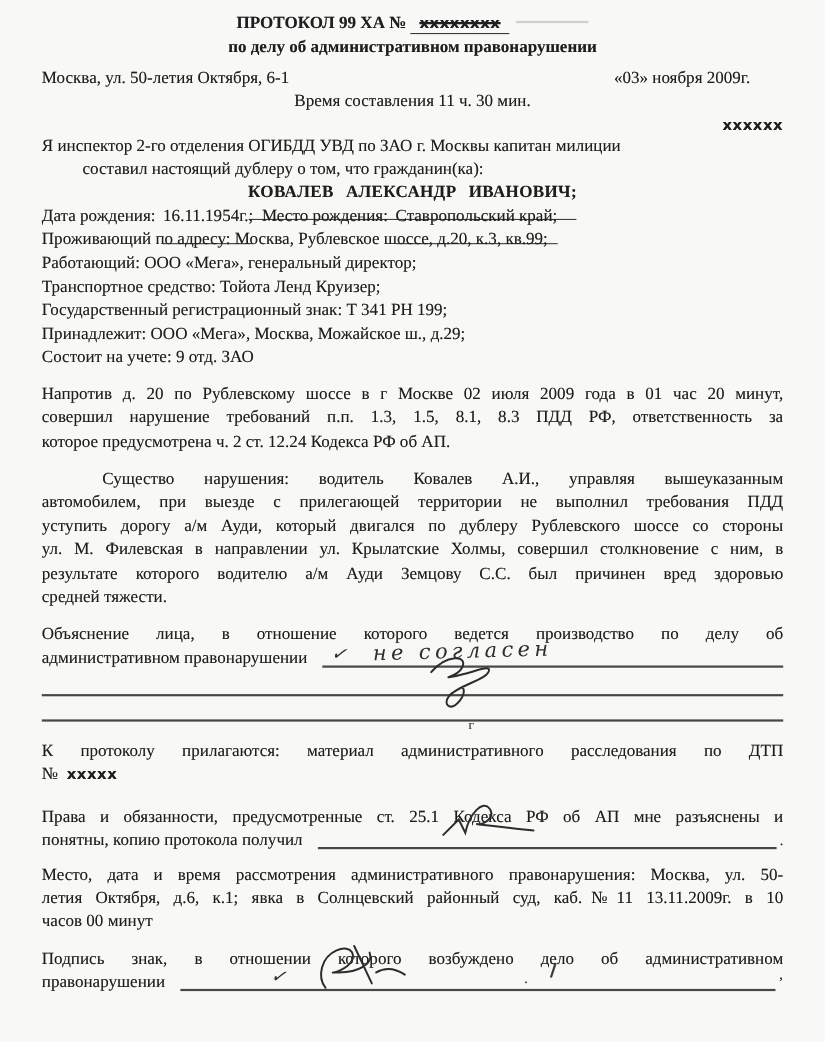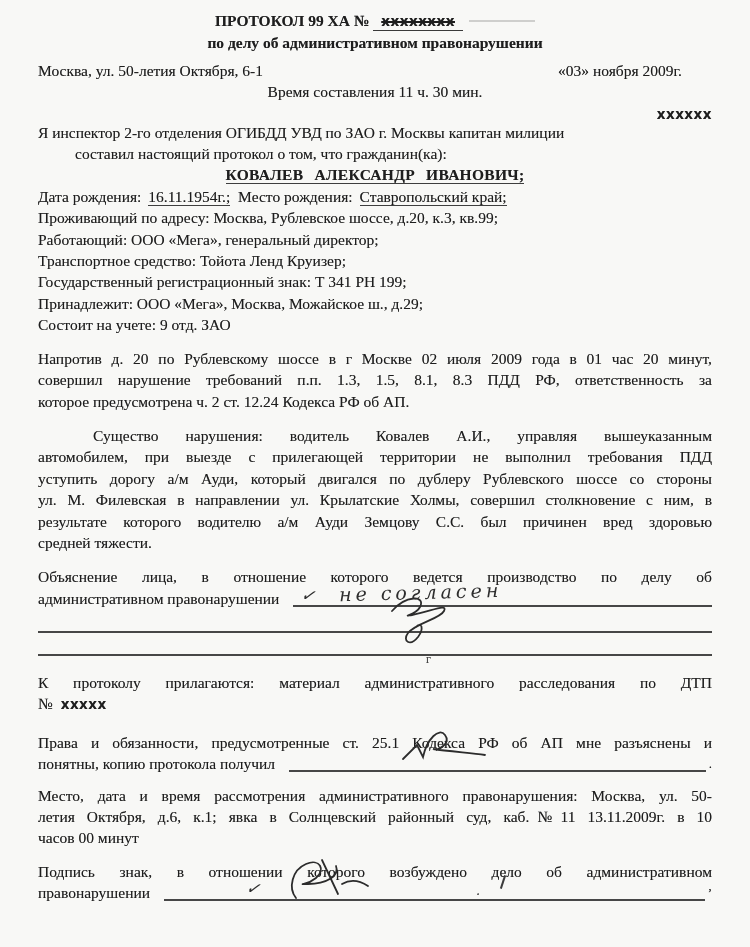--- a/index.html
+++ b/index.html
@@ -19,21 +19,21 @@
     text-shadow:0 0 0.5px rgba(20,20,20,0.45);
   }
   .center{text-align:center;}
   .right{text-align:right;}
   .bold{font-weight:bold;}
   .line{white-space:nowrap;}
   .jline{text-align:justify;text-align-last:justify;}
   .lastline{text-align-last:auto;}
   .para .jline{white-space:normal;}
   .indent-first .jline:first-child{text-indent:55px;}
-  .u{border-bottom:1.6px solid #3e3e3e;padding-bottom:0px;}
+  .u{border-bottom:1.6px solid #3e3e3e;padding-bottom:16px;}
   .name-line{font-weight:bold;word-spacing:7px;letter-spacing:0.3px;}
   .redacted{
     font-family:"DejaVu Sans",sans-serif;font-weight:bold;
     font-size:13.5px;letter-spacing:0.5px;
     text-decoration:line-through;text-decoration-thickness:2px;
   }
   .redacted.noline{text-decoration:none;}
   .num-blank{border-bottom:1.6px solid #3a3a3a;padding:0 8px 1px 8px;}
   .ghost-seg{display:inline-block;width:66px;height:3px;border-bottom:2px solid #cfcfcd;vertical-align:4px;margin-left:6px;}
   .flexline{display:flex;align-items:center;}
@@ -69,21 +69,21 @@
   <div class="flexline gap6">
     <span style="flex:1 1 auto;border:none;">Москва, ул. 50-летия Октября, 6-1</span>
     <span style="margin-right:30px;">«03» ноября 2009г.</span>
   </div>
   <div class="center">Время составления 11 ч. 30 мин.</div>
 
   <div class="right" style="line-height:15px;margin-top:3px;">
     <span class="redacted noline">xxxxxx</span>
   </div>
   <div class="line">Я инспектор 2-го отделения ОГИБДД УВД по ЗАО г. Москвы капитан милиции</div>
-  <div class="line" style="padding-left:37px;">составил настоящий протокол о том, что гражданин(ка):</div>
+  <div class="line" style="padding-left:37px;">составил настоящий дублеру о том, что гражданин(ка):</div>
 
   <div class="center">
     <span class="name-line u">КОВАЛЕВ АЛЕКСАНДР ИВАНОВИЧ;</span>
   </div>
   <div class="line">
     <span>Дата рождения:</span>
     <span class="u" style="margin-left: 3px;">16.11.1954г.;</span>
     <span style="margin-left: 4px;">Место рождения:</span>
     <span class="u" style="margin-left: 3px;">Ставропольский край;</span>
   </div>

